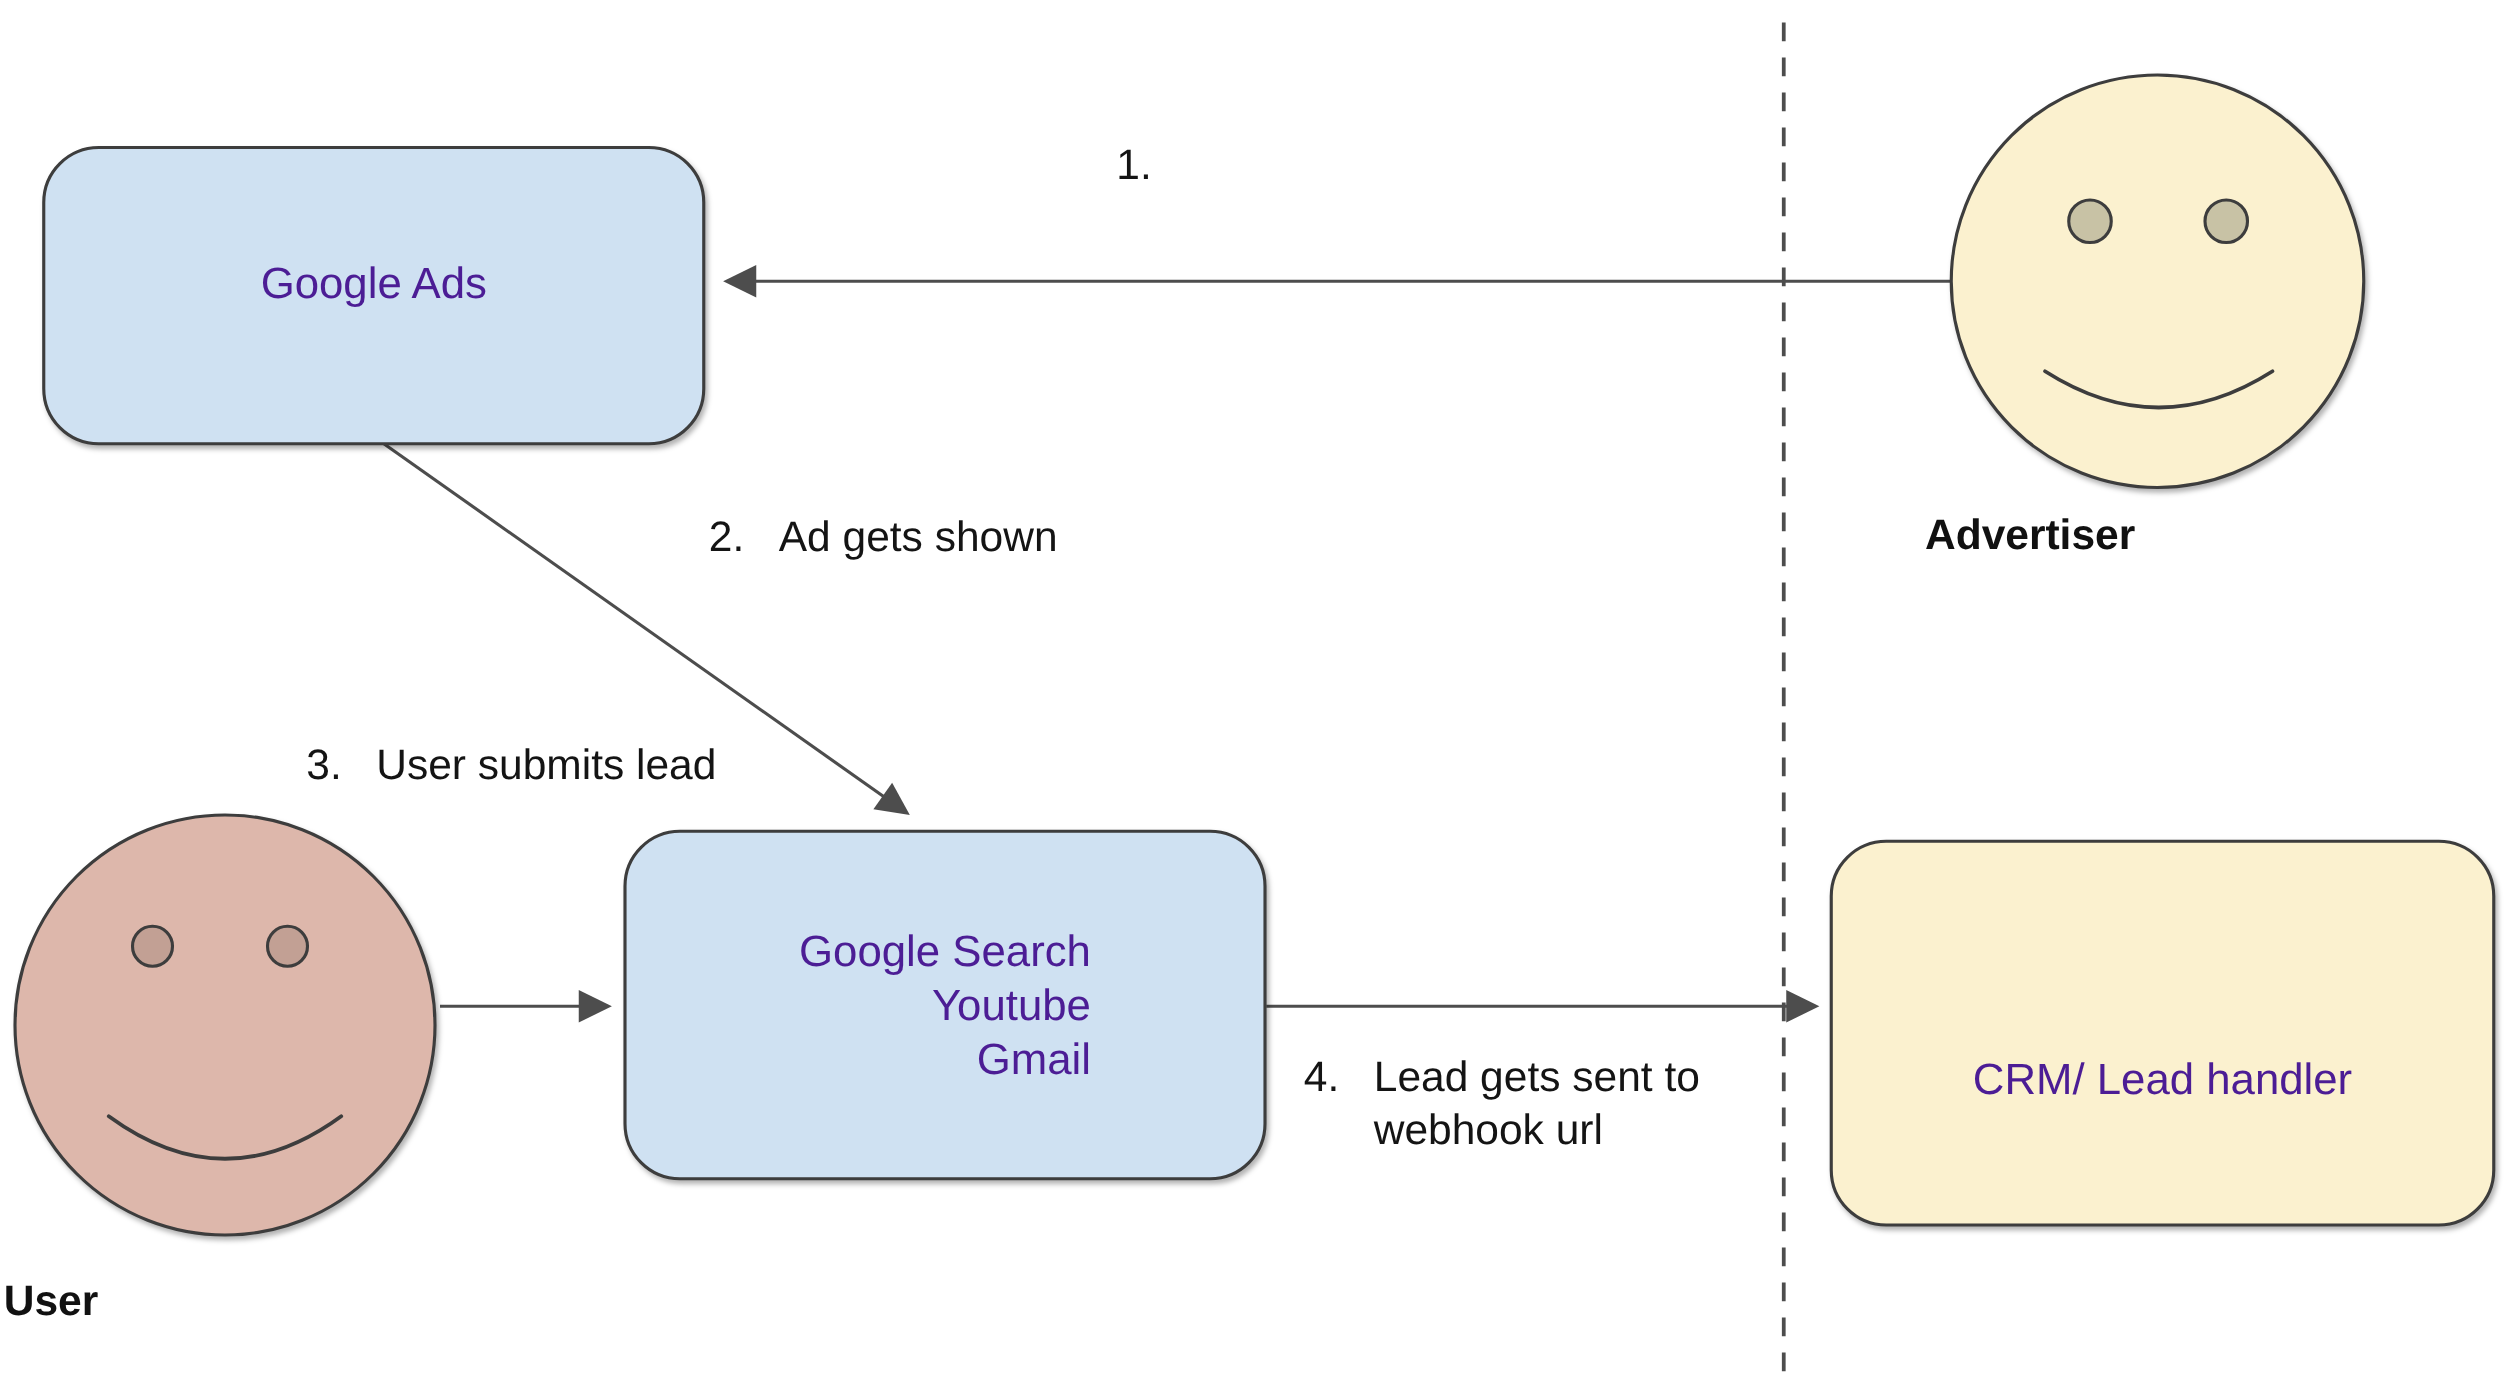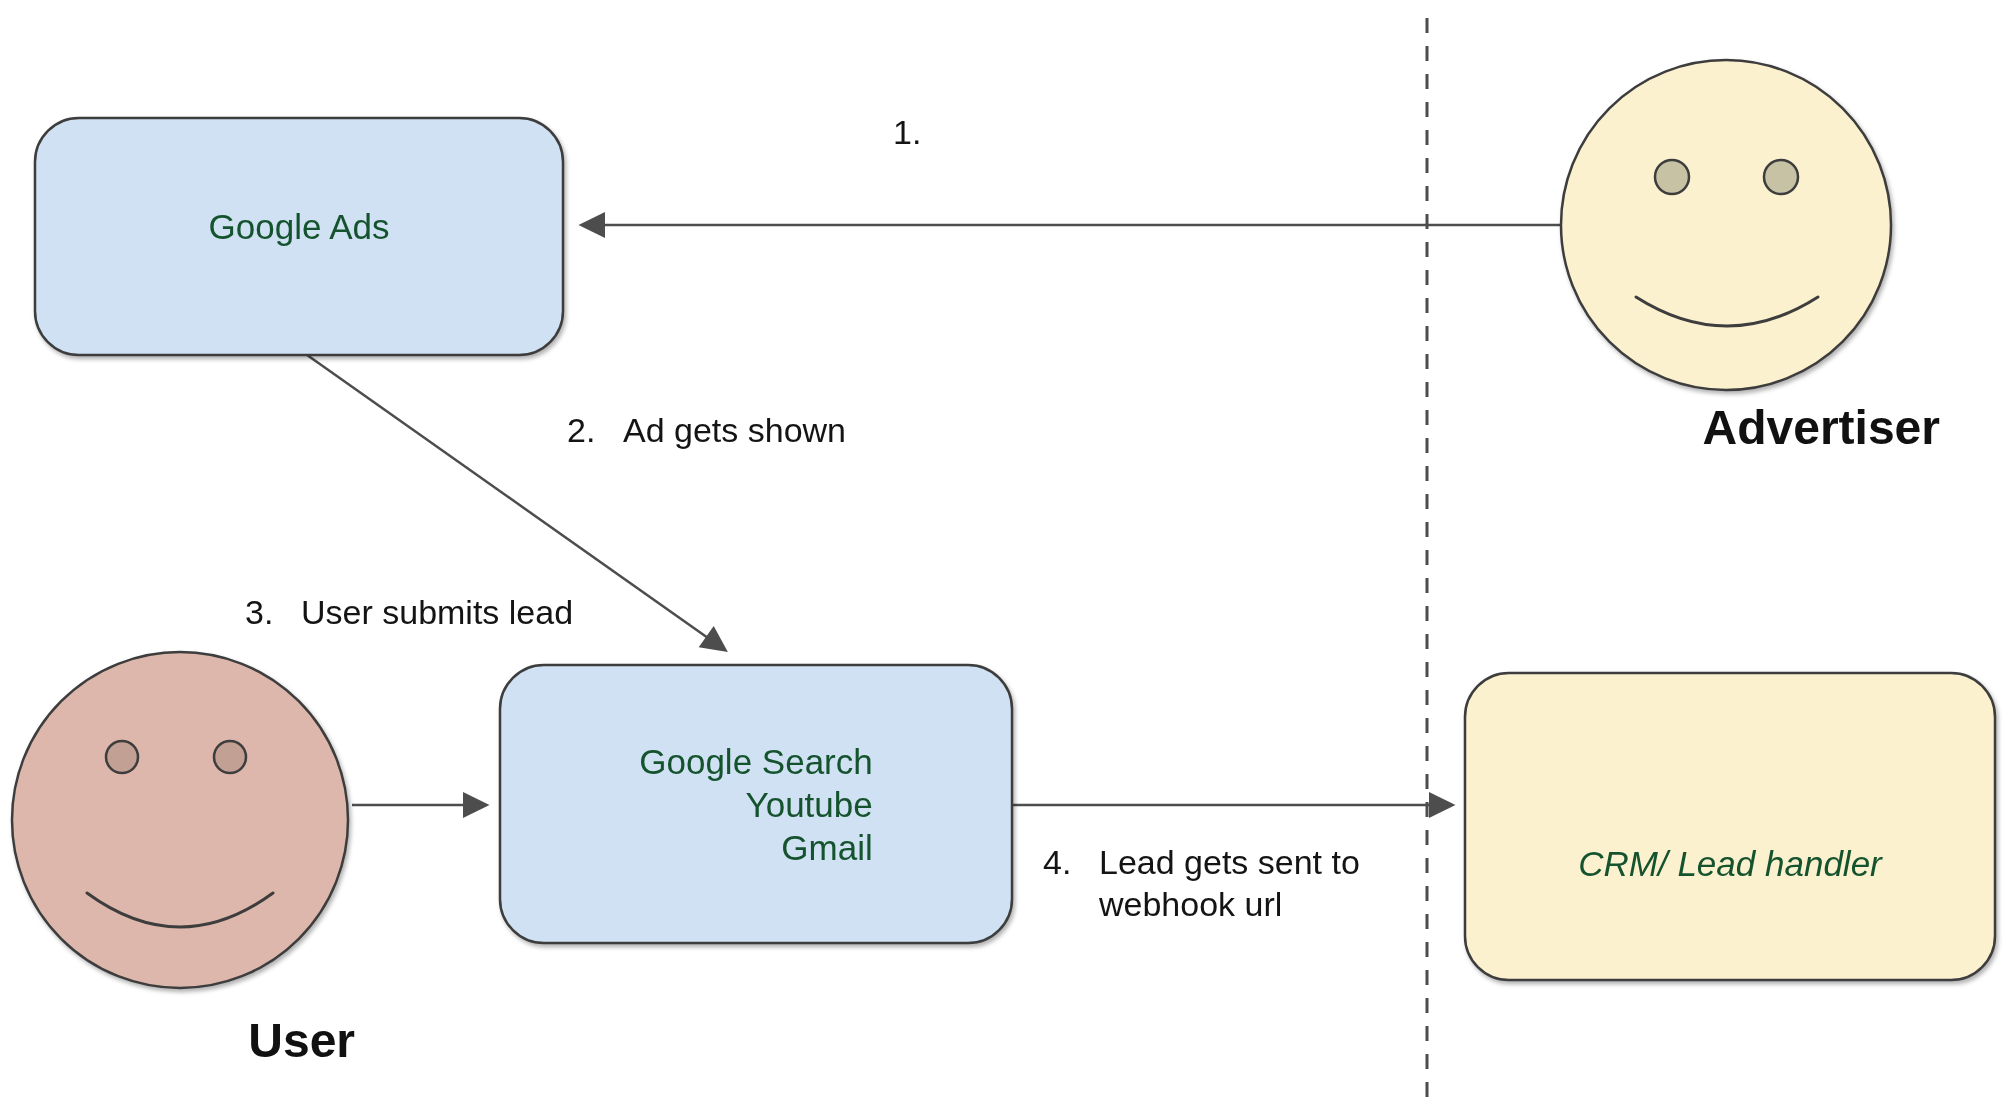--- a/index.html
+++ b/index.html
@@ -17,27 +17,27 @@
   .node-rect { stroke: #3d3d3d; stroke-width: 2.5; filter: drop-shadow(2px 3px 2px rgba(0,0,0,0.30)); }
   .face-circle { stroke: #3d3d3d; stroke-width: 2.5; filter: drop-shadow(2px 3px 2px rgba(0,0,0,0.30)); }
   .eye { stroke: #3d3d3d; stroke-width: 2.5; }
   .smile { fill: none; stroke: #3d3d3d; stroke-width: 3; stroke-linecap: round; }
   .flow { stroke: #4d4d4d; stroke-width: 2.5; fill: none; }
   .divider { stroke: #4d4d4d; stroke-width: 3; stroke-dasharray: 15 13; fill: none; }
 
   
   .node-label {
     position: absolute; display: flex; align-items: center; justify-content: center;
-    text-align: center; font-size: 35px; line-height: 43px; color: #14532d;
+    text-align: center; font-size: 35px; line-height: 43px; color: #4c1d95;
     white-space: pre-line; pointer-events: none;
   }
   
   .actor-label {
-    position: absolute; text-align: right; font-weight: bold;
-    font-size: 48px; line-height: 46px; color: #111111; pointer-events: none;
+    position: absolute; text-align: left; font-weight: bold;
+    font-size: 34px; line-height: 46px; color: #111111; pointer-events: none;
   }
   
   .step {
     position: absolute; display: flex; align-items: flex-start;
     font-size: 34px; line-height: 42px; color: #141414; pointer-events: none;
   }
   .step .num { flex: 0 0 auto; width: 30px; }
   .step .txt { margin-left: 26px; white-space: pre-line; }
 </style>
 </head>
@@ -77,21 +77,21 @@
       <path class="smile" d="M87,893 Q180,961 273,893"></path>
     </g>
   </svg>
 
   <div class="node-label" style="left:35px; top:118px; width:528px; height:237px; padding-bottom:20px;">Google Ads</div>
 
   <div class="node-label" style="left:500px; top:665px; width:512px; height:278px;text-align:right;">Google Search
 Youtube
 Gmail</div>
 
-  <div class="node-label" style="left:1465px; top:673px; width:530px; height:381px;font-style:italic;">CRM/ Lead handler</div>
+  <div class="node-label" style="left:1465px; top:673px; width:530px; height:381px;">CRM/ Lead handler</div>
 
   <div class="actor-label" style="left:1540px; top:405px; width:400px;">Advertiser</div>
 
   <div class="actor-label" style="left:3px; top:1018px; width:352px;">User</div>
 
   <div class="step" style="left:893px; top:111px;">
     <span class="num">1.</span>
   </div>
 
   <div class="step" style="left:567px; top:409px;">

